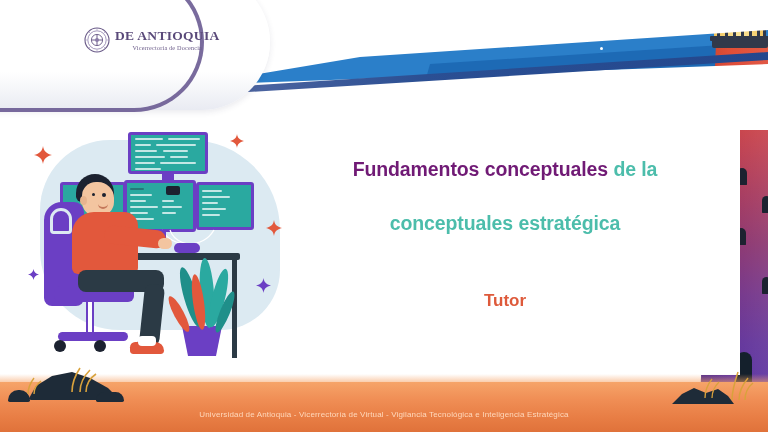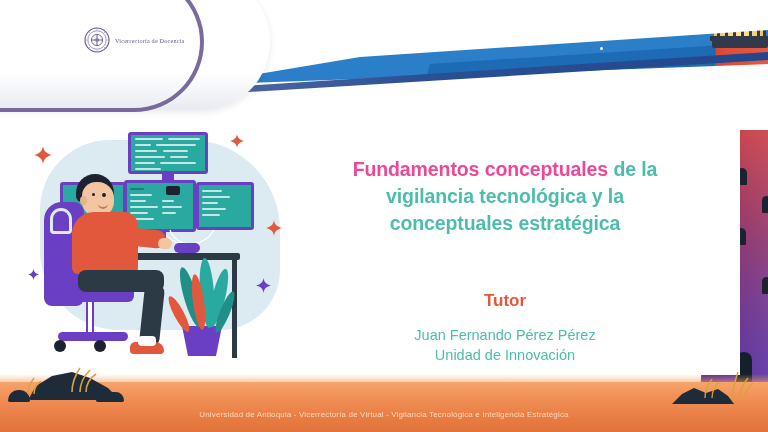--- a/index.html
+++ b/index.html
@@ -189,21 +189,21 @@
   .chair { position:absolute; background:#6b3fc4; }
   .person { position:absolute; }
   .plant-leaf { position:absolute; border-radius:50% 0 50% 0; }
 
   
   .main-title {
     position:absolute; left:300px; top:156px; width:410px; text-align:center;
     font-size:19.5px; font-weight:bold; line-height:1.38; color:#4cbdab;
     letter-spacing:-.1px;
   }
-  .main-title .hl { color:#ec4899; }
+  .main-title .hl { color:#701a75; }
   .tutor-label {
     position:absolute; left:300px; top:291px; width:410px; text-align:center;
     font-size:17px; font-weight:bold; color:#de5a3b;
   }
   .tutor-name {
     position:absolute; left:300px; top:325px; width:410px; text-align:center;
     font-size:14.5px; color:#4cbdab; line-height:1.38;
   }
 </style>
 </head>
@@ -268,20 +268,21 @@
         <circle cx="13" cy="13" r="9.2" fill="none" stroke="#8a7ba8" stroke-width=".8"></circle>
         <circle cx="13" cy="13" r="5.6" fill="none" stroke="#6a5b88" stroke-width=".9"></circle>
         <path d="M13 7.6v10.8M7.6 13h10.8" stroke="#6a5b88" stroke-width="1"></path>
         <circle cx="13" cy="13" r="2" fill="#8a7ba8"></circle>
         <g stroke="#9b8cb8" stroke-width=".6">
           <path d="M13 1v2M13 23v2M1 13h2M23 13h2M4.6 4.6l1.4 1.4M20 20l1.4 1.4M21.4 4.6L20 6M6 20l-1.4 1.4"></path>
         </g>
       </svg>
     </span>
     <span class="ua-text">
+      <div class="ua-l2">DE ANTIOQUIA</div>
       <div class="ua-sub">Vicerrectoría de Docencia</div>
     </span>
   </div>
 
 
 
   <div class="illu">
     <div class="illu-bg"></div>
 
     <div class="sparkle sp-o" style="left:16px;top:28px;">
@@ -383,28 +384,27 @@
     <div class="plant-leaf" style="left:182px;top:140px;width:14px;height:70px;background:#2aa9a0;border-radius:50% 50% 50% 50%;transform:rotate(-4deg);"></div>
     <div class="plant-leaf" style="left:166px;top:148px;width:13px;height:62px;background:#1f8f8a;border-radius:50%;transform:rotate(-16deg);"></div>
     <div class="plant-leaf" style="left:194px;top:150px;width:13px;height:60px;background:#2aa9a0;border-radius:50%;transform:rotate(14deg);"></div>
     <div class="plant-leaf" style="left:175px;top:156px;width:11px;height:56px;background:#e2583c;border-radius:50%;transform:rotate(-8deg);"></div>
     <div class="plant-leaf" style="left:156px;top:176px;width:10px;height:40px;background:#e2583c;border-radius:50%;transform:rotate(-28deg);"></div>
     <div class="plant-leaf" style="left:202px;top:172px;width:10px;height:44px;background:#1f8f8a;border-radius:50%;transform:rotate(22deg);"></div>
   </div>
 
   <div class="main-title">
     <span class="hl">Fundamentos conceptuales</span><span> de la</span><br>
-    <span>vigilancia tecnológica y la</span><br>
+    <br>
     <span>conceptuales estratégica</span>
   </div>
 
   <div class="tutor-label">Tutor</div>
   <div class="tutor-name">
-    <span>Juan Fernando Pérez Pérez</span><br>
-    <span>Unidad de Innovación</span>
+    <br>
   </div>
 
   <div class="ground-top-fade"></div>
   <div class="ground"></div>
 
   <div style="position:absolute;left:28px;bottom:32px;width:92px;height:28px;background:#1e2b38;border-radius:40px 30px 6px 6px;clip-path:polygon(0 28px,8px 14px,24px 4px,44px 0,62px 6px,80px 16px,92px 28px);"></div>
   <div style="position:absolute;left:8px;bottom:30px;width:22px;height:12px;background:#1e2b38;border-radius:12px 12px 2px 2px;"></div>
   <div style="position:absolute;left:96px;bottom:30px;width:28px;height:10px;background:#1e2b38;border-radius:10px 10px 2px 2px;"></div>
   <svg style="position:absolute;left:66px;bottom:40px;" width="34" height="26" viewBox="0 0 34 26">
     <path d="M6 26C6 16 10 8 14 2M14 26C14 18 18 10 24 4M20 26c0-8 4-14 10-18" stroke="#d9a23c" stroke-width="1.6" fill="none"></path>

